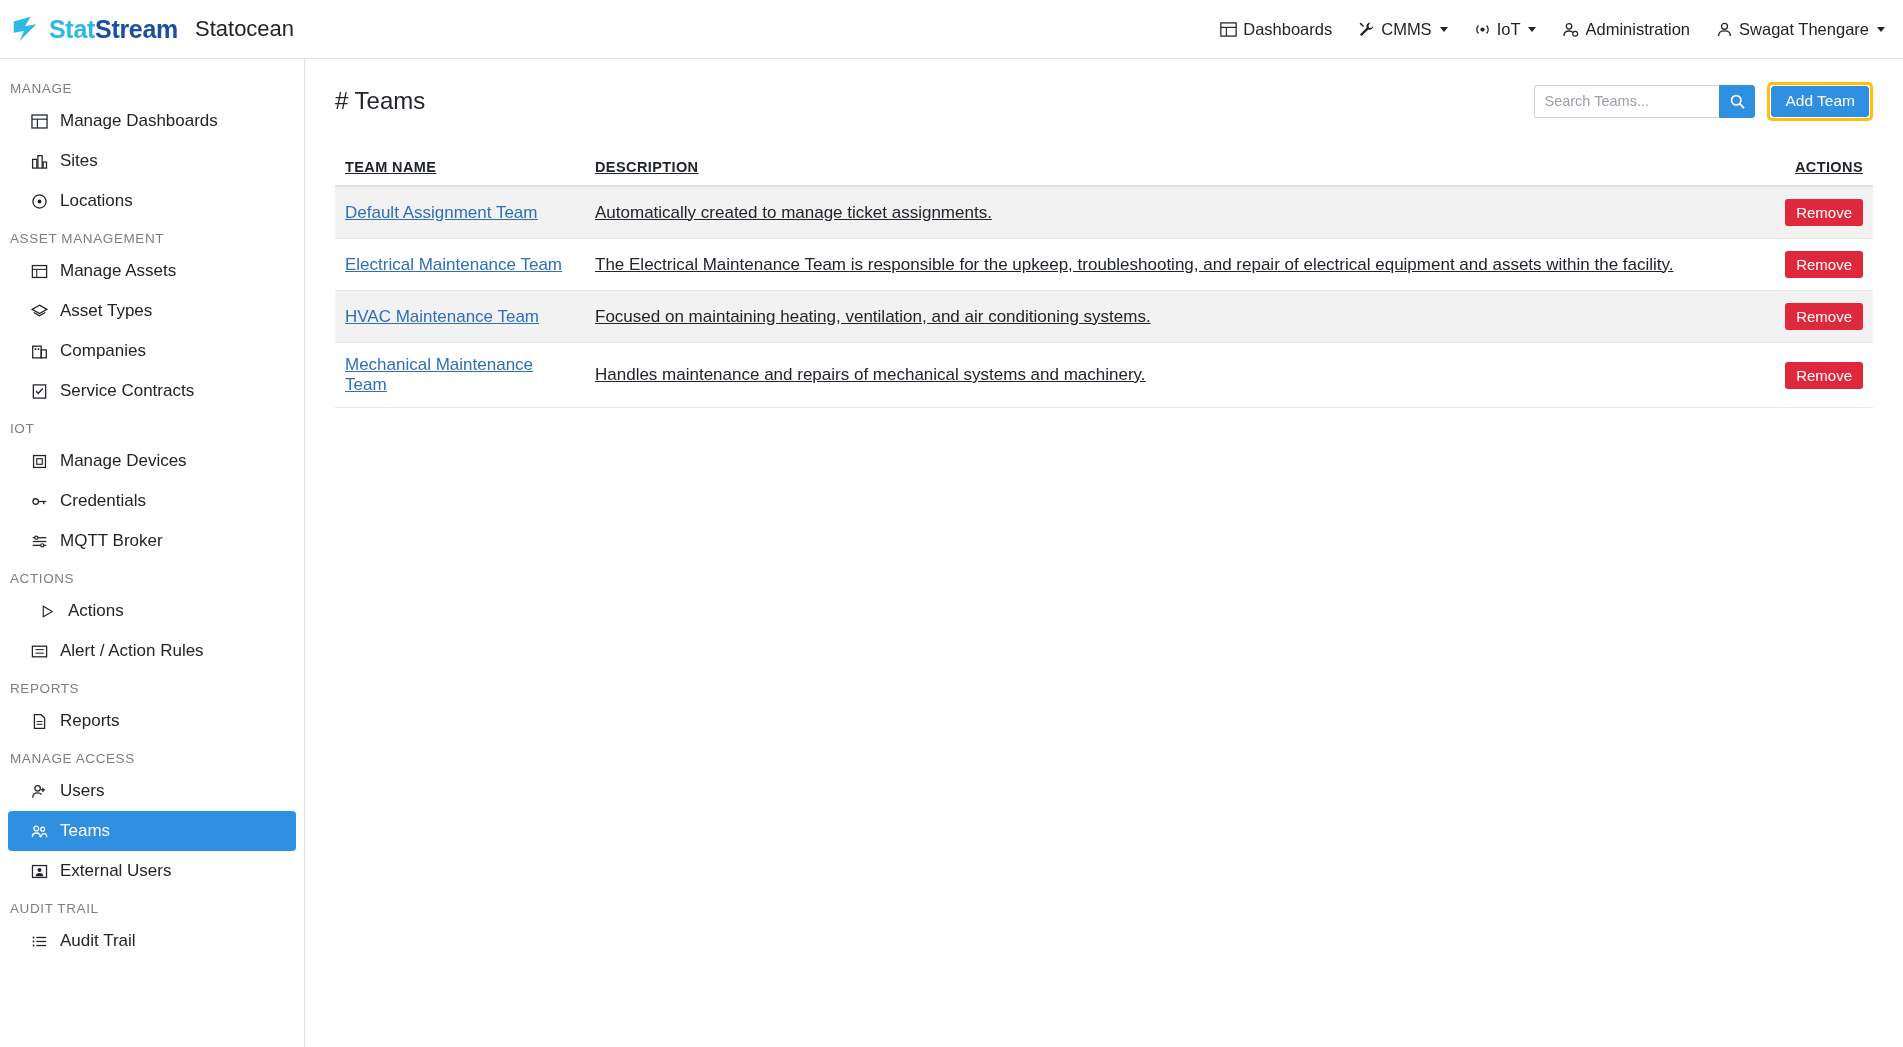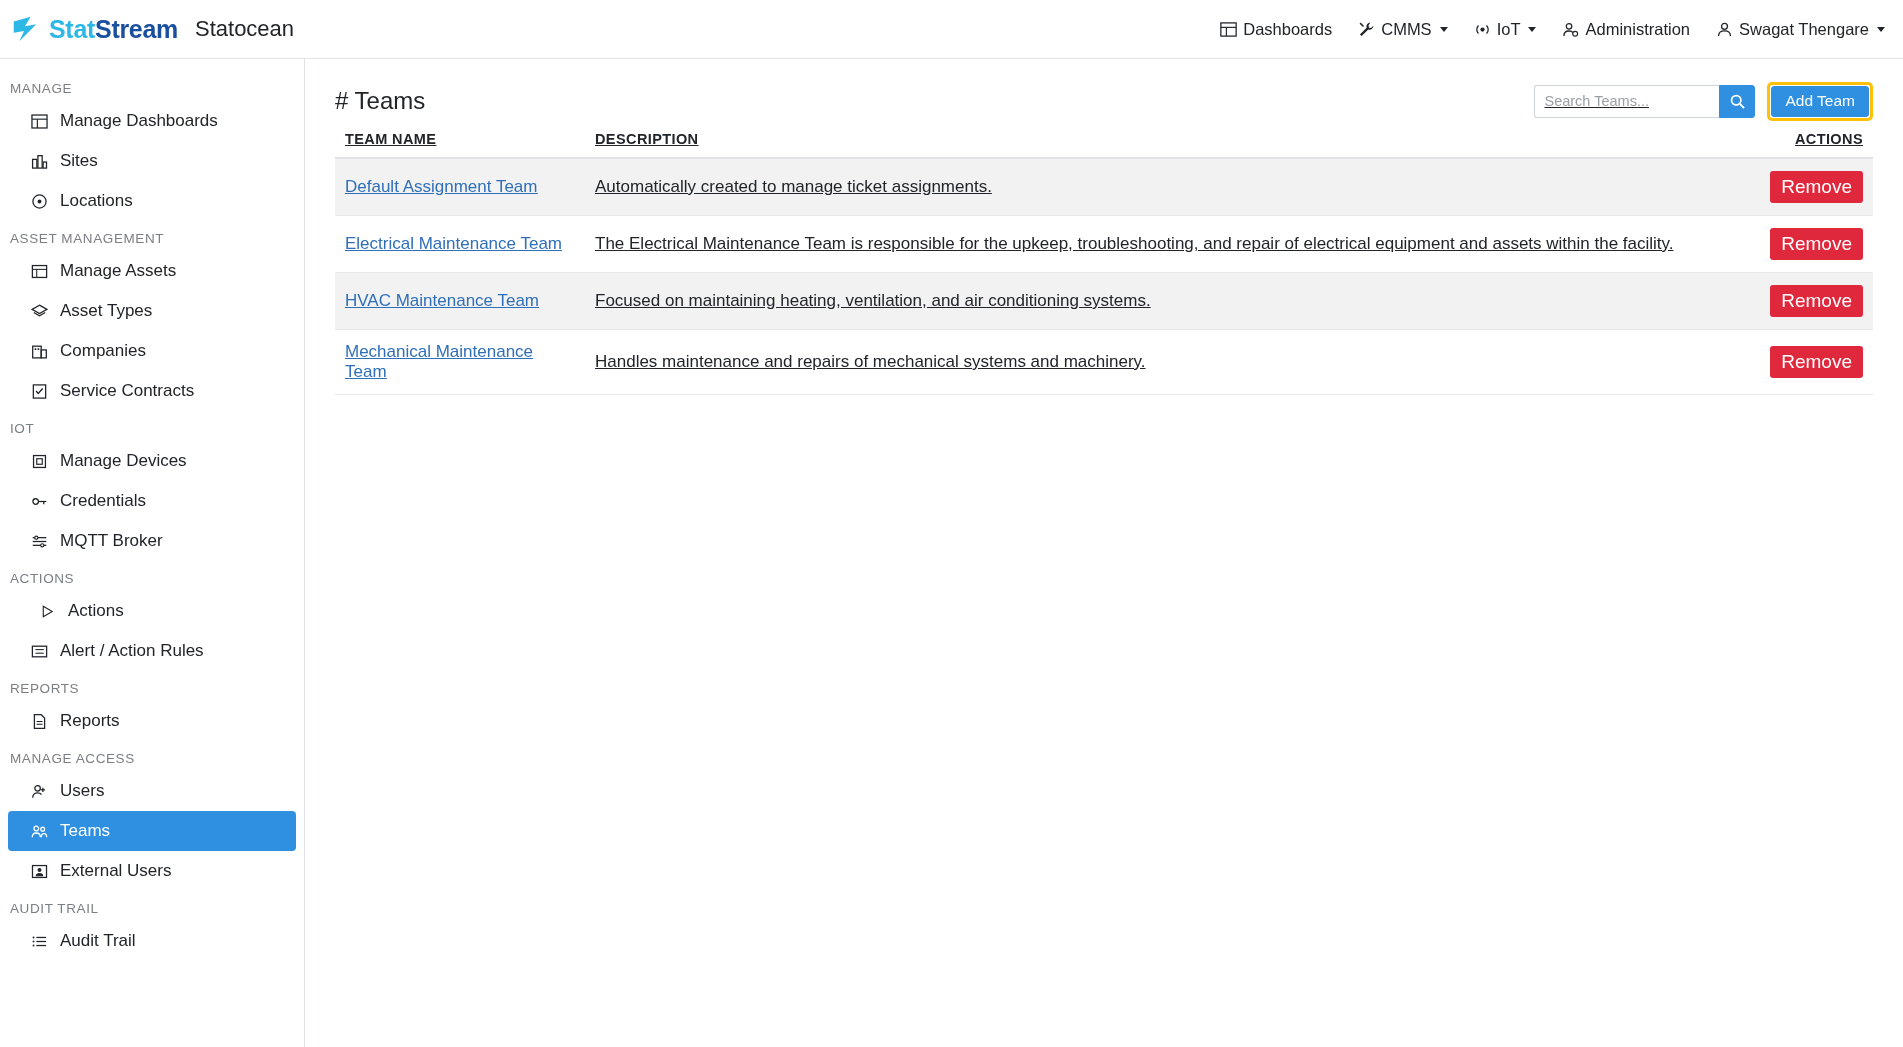--- a/index.html
+++ b/index.html
@@ -118,31 +118,30 @@
   .main {
     flex: 1;
     padding: 22px 30px 0 30px;
     background: #ffffff;
     overflow: hidden;
   }
   .page-head {
     display: flex;
     align-items: center;
     height: 40px;
-    margin-bottom: 4px;
+    margin-bottom: 32px;
   }
   .page-title {
     font-size: 24px;
     color: #212529;
   }
   .head-right {
     margin-left: auto;
     display: flex;
     align-items: center;
-    text-decoration: underline;
   }
   .search-wrap { display: flex; align-items: stretch; }
   .search-input {
     width: 185px;
     height: 33px;
     border: 1px solid #ced4da;
     border-right: none;
     border-radius: 3px 0 0 3px;
     padding: 0 9px;
     font-size: 14.5px;
@@ -215,21 +214,21 @@
   .team-link {
     color: #2f6fba;
     text-decoration: underline;
     cursor: pointer;
   }
   .remove-btn {
     background: #e0283c;
     color: #ffffff;
     border: none;
     border-radius: 3px;
-    font-size: 19px;
+    font-size: 15px;
     padding: 5px 11px;
     cursor: pointer;
     font-family: "Liberation Sans", sans-serif;
   }
 </style>
 </head>
 <body>
 
 <div class="navbar">
   <div class="brand">

